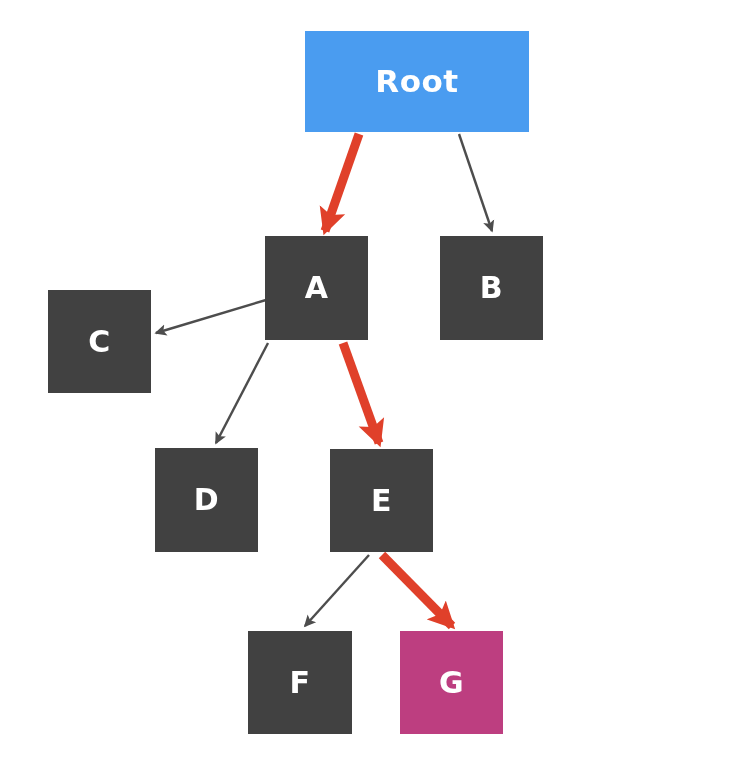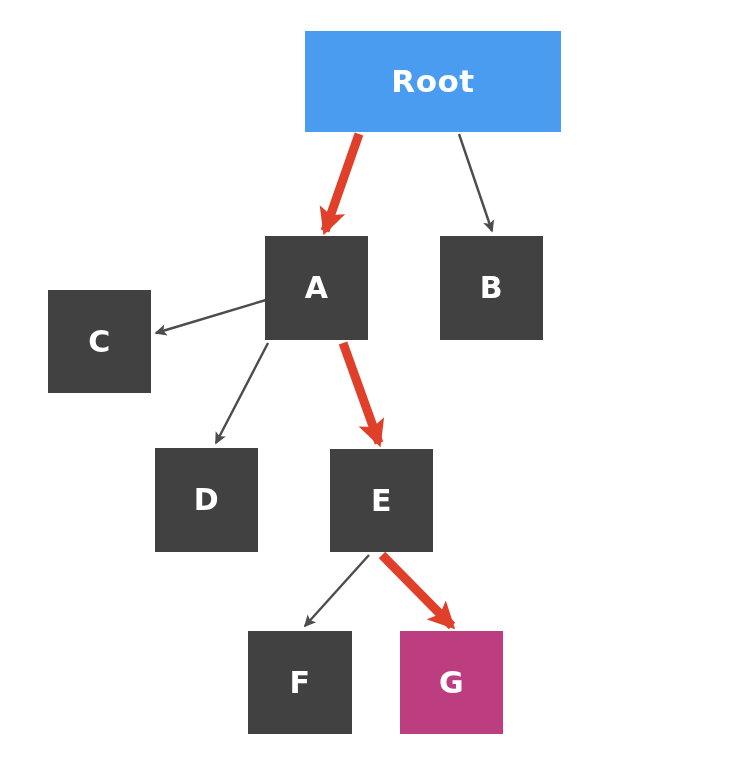--- a/index.html
+++ b/index.html
@@ -63,21 +63,21 @@
         <line x1="459" y1="134" x2="492" y2="231" stroke="#4d4d4d" stroke-width="2.4" stroke-linecap="butt" marker-end="url(#arrow-gray)"></line>
         <line x1="266" y1="300" x2="156" y2="333" stroke="#4d4d4d" stroke-width="2.4" stroke-linecap="butt" marker-end="url(#arrow-gray)"></line>
         <line x1="268" y1="343" x2="216" y2="443" stroke="#4d4d4d" stroke-width="2.4" stroke-linecap="butt" marker-end="url(#arrow-gray)"></line>
         <line x1="343" y1="343" x2="379" y2="443" stroke="#e0402a" stroke-width="9" stroke-linecap="butt" marker-end="url(#arrow-red)"></line>
         <line x1="369" y1="555" x2="305" y2="626" stroke="#4d4d4d" stroke-width="2.4" stroke-linecap="butt" marker-end="url(#arrow-gray)"></line>
         <line x1="382" y1="555" x2="452" y2="626" stroke="#e0402a" stroke-width="9" stroke-linecap="butt" marker-end="url(#arrow-red)"></line>
       </g>
   </svg>
 
   <div id="nodes-group">
-      <div class="node node-root" style="left: 305px; top: 31px; width: 256px; height: 101px; background: rgb(74, 156, 240); color: rgb(255, 255, 255);">
+      <div class="node node-root" style="left: 305px; top: 31px; width: 224px; height: 101px; background: rgb(74, 156, 240); color: rgb(255, 255, 255);">
         <span>Root</span>
       </div>
       <div class="node" style="left: 265px; top: 236px; width: 103px; height: 104px; background: rgb(65, 65, 65); color: rgb(255, 255, 255);">
         <span>A</span>
       </div>
       <div class="node" style="left: 440px; top: 236px; width: 103px; height: 104px; background: rgb(65, 65, 65); color: rgb(255, 255, 255);">
         <span>B</span>
       </div>
       <div class="node" style="left: 48px; top: 290px; width: 103px; height: 103px; background: rgb(65, 65, 65); color: rgb(255, 255, 255);">
         <span>C</span>

